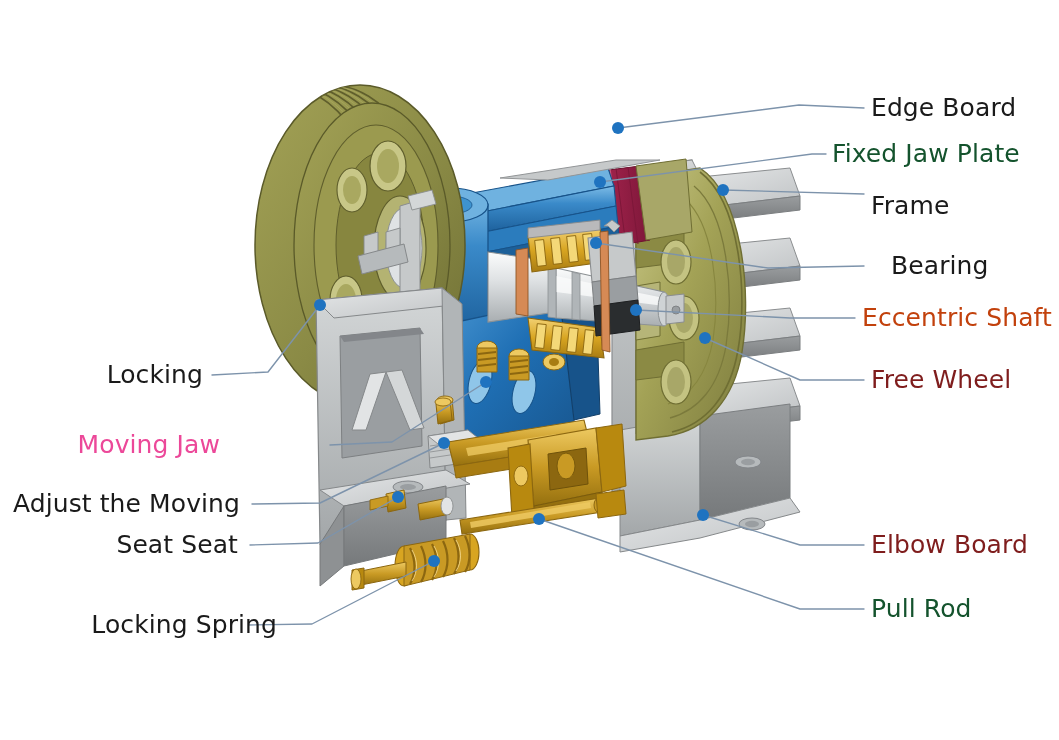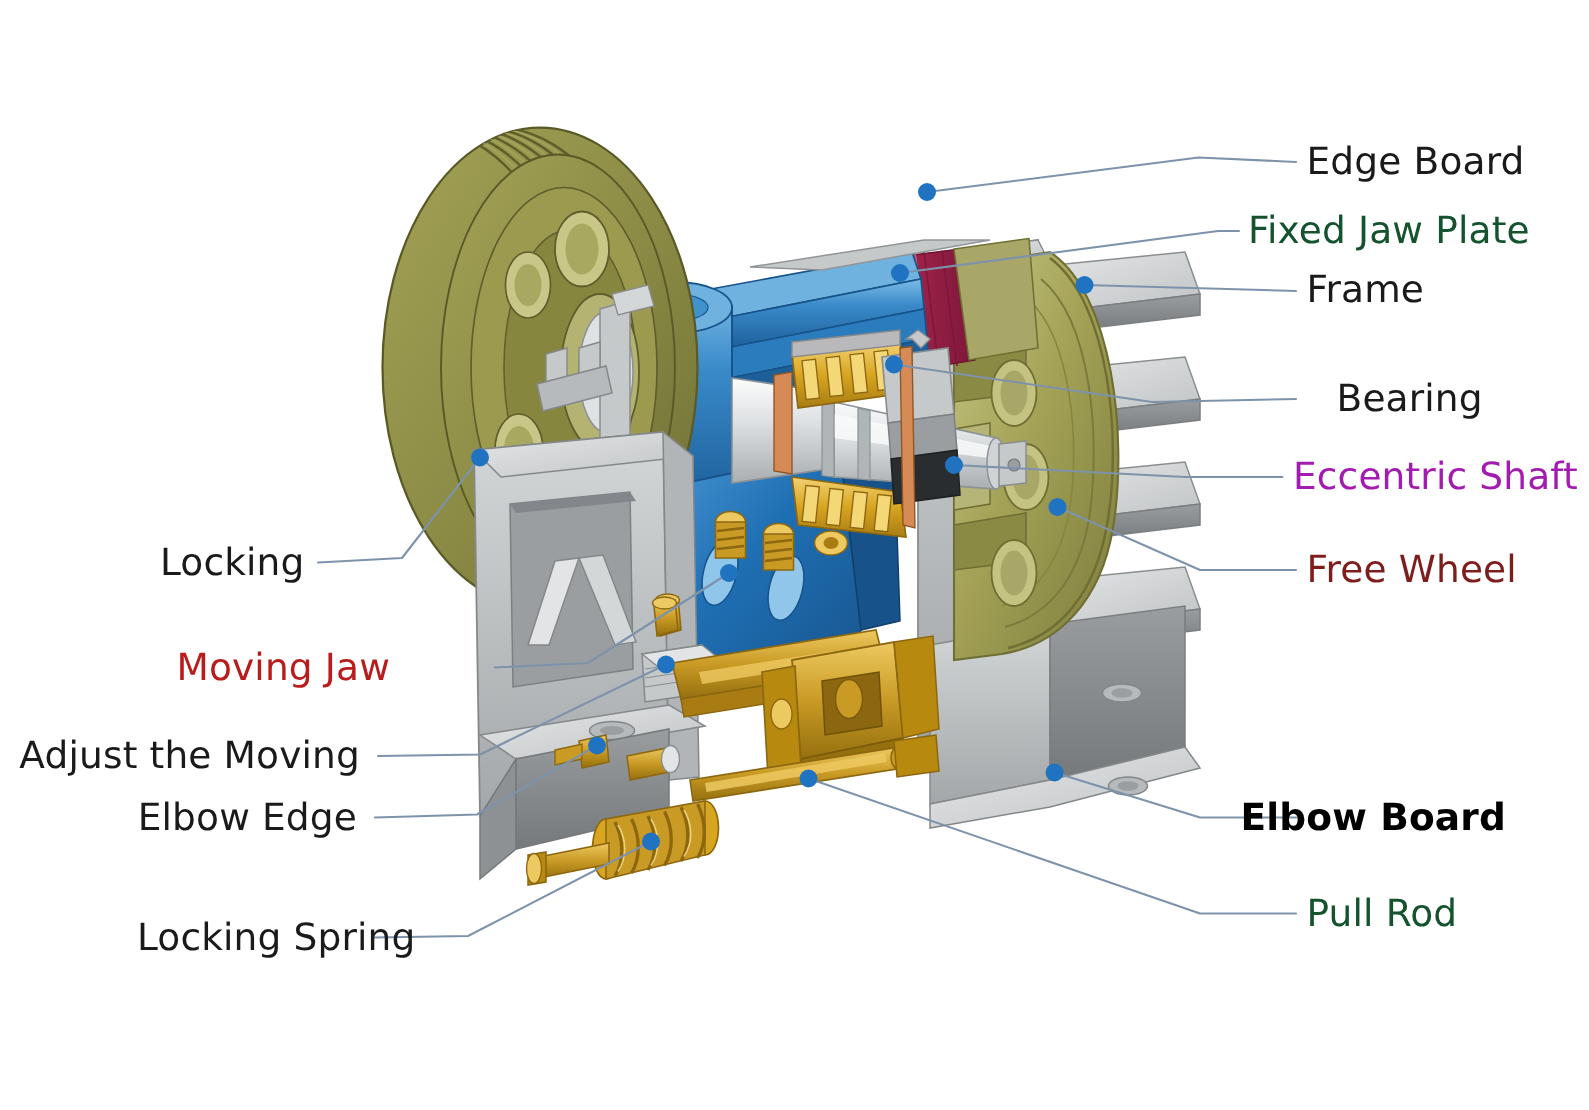--- a/index.html
+++ b/index.html
@@ -449,28 +449,28 @@
         <circle cx="486" cy="382" r="6" fill="#1f73c0"></circle>
         <circle cx="444" cy="443" r="6" fill="#1f73c0"></circle>
         <circle cx="398" cy="497" r="6" fill="#1f73c0"></circle>
         <circle cx="434" cy="561" r="6" fill="#1f73c0"></circle>
       </g>
   </svg>
 
   <div id="labels-right">
       <div class="callout-label right" style="top: 94.5px; color: rgb(26, 26, 26); left: 871px;">Edge Board</div>
       <div class="callout-label right" style="top: 140.5px; color: #14532d; left: 832px;">Fixed Jaw Plate</div>
-      <div class="callout-label right" style="top: 180px; color: rgb(26, 26, 26); left: 871px; text-align: center;">Frame</div>
+      <div class="callout-label right" style="top: 193px; color: rgb(26, 26, 26); left: 871px; text-align: center;">Frame</div>
       <div class="callout-label right" style="top: 252.5px; color: rgb(26, 26, 26); left: 871px; margin-left: 20px;">Bearing</div>
-      <div class="callout-label right" style="top: 304.5px; color: #a21caf; left: 862px;">Eccentric Shaft</div>
+      <div class="callout-label right" style="top: 304.5px; color: #c2410c; left: 862px;">Eccentric Shaft</div>
       <div class="callout-label right" style="top: 366.5px; color: #7f1d1d; left: 871px;">Free Wheel</div>
-      <div class="callout-label right" style="top: 531.5px; color: #000000; left: 827px; font-weight: bold;">Elbow Board</div>
+      <div class="callout-label right" style="top: 531.5px; color: #7f1d1d; left: 871px;">Elbow Board</div>
       <div class="callout-label right" style="top: 595.5px; color: #14532d; left: 871px;">Pull Rod</div>
     </div>
   <div id="labels-left">
       <div class="callout-label left" style="top: 361.5px; color: rgb(26, 26, 26); left: 0px; width: 203px;">Locking</div>
-      <div class="callout-label left" style="top: 431.5px; color: #b91c1c; left: 0px; width: 220px; margin-left: 40px;">Moving Jaw</div>
+      <div class="callout-label left" style="top: 431.5px; color: #ec4899; left: 0px; width: 220px;">Moving Jaw</div>
       <div class="callout-label left" style="top: 490.5px; color: rgb(26, 26, 26); left: 0px; width: 240px;">Adjust the Moving</div>
-      <div class="callout-label left" style="top: 531.5px; color: rgb(26, 26, 26); left: 0px; width: 238px;">Elbow Edge</div>
+      <div class="callout-label left" style="top: 531.5px; color: rgb(26, 26, 26); left: 0px; width: 238px;">Seat Seat</div>
       <div class="callout-label left" style="top: 611.5px; color: rgb(26, 26, 26); left: 0px; width: 237px; padding-left: 40px;">Locking Spring</div>
     </div>
 
 </div>
 
 </body></html>

